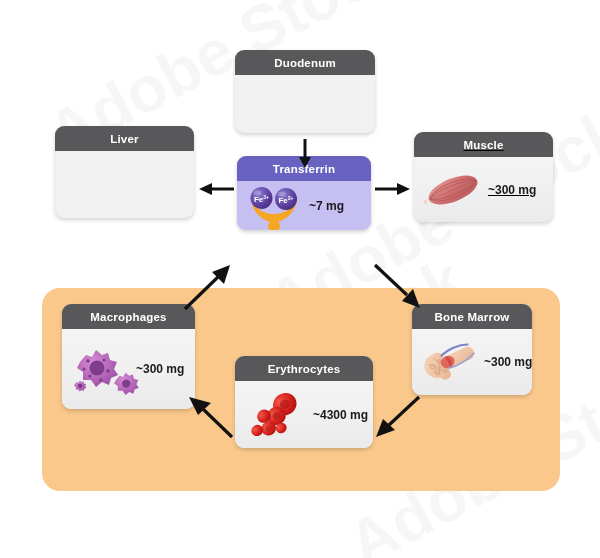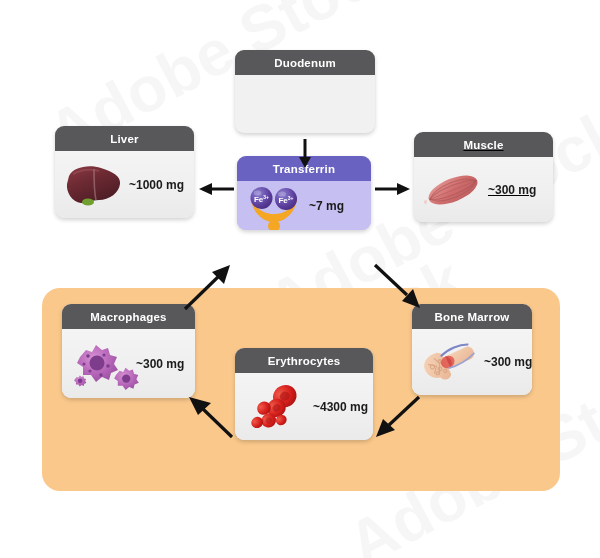--- a/index.html
+++ b/index.html
@@ -81,38 +81,20 @@
   <div class="wm-big" style="left:330px;top:420px;">Adobe Stock</div>
 
   <div class="cycle-panel"></div>
 
   <div class="card" style="left:235px;top:50px;width:140px;height:83px;">
     <div class="card-head">Duodenum</div>
   </div>
 
   <div class="card" style="left:55px;top:126px;width:139px;height:92px;">
     <div class="card-head">Liver</div>
-    <div class="card-body">
-      <div class="art" style="width:62px;height:50px;">
-        <svg width="62" height="50" viewBox="0 0 62 50">
-          <defs>
-            <linearGradient id="livG" x1="0" y1="0" x2=".6" y2="1">
-              <stop offset="0" stop-color="#8c3a43"></stop>
-              <stop offset=".45" stop-color="#6d2a33"></stop>
-              <stop offset="1" stop-color="#4d1d26"></stop>
-            </linearGradient>
-          </defs>
-          <path d="M6 16 C10 7, 26 4, 38 8 C50 12, 58 16, 57 24 C56 33, 46 40, 36 40 C28 40, 24 44, 18 43 C9 42, 3 32, 4 24 Z" fill="url(#livG)"></path>
-          <path d="M31 9 C31 20, 31 31, 33 40" fill="none" stroke="#b4868c" stroke-width="1.6" opacity=".55"></path>
-          <path d="M10 14 C18 10, 28 9, 36 11" fill="none" stroke="#a9606a" stroke-width="2" opacity=".4"></path>
-          <ellipse cx="25" cy="42" rx="6" ry="3.6" fill="#6fa02f"></ellipse>
-        </svg>
-      </div>
-      <div class="val">~1000 mg</div>
-    </div>
   </div>
 
   <div class="card" style="left:414px;top:132px;width:139px;height:90px;text-decoration:underline;">
     <div class="card-head">Muscle</div>
     <div class="card-body">
       <div class="art" style="width:62px;height:48px;">
         <svg width="62" height="48" viewBox="0 0 62 48">
           <defs>
             <linearGradient id="musG" x1="0" y1="0" x2="1" y2="1">
               <stop offset="0" stop-color="#e8a09c"></stop>
@@ -157,21 +139,21 @@
           <ellipse cx="14.5" cy="15" rx="4" ry="2.6" fill="#ffffff" opacity=".22"></ellipse>
           <ellipse cx="39" cy="16" rx="4" ry="2.6" fill="#ffffff" opacity=".22"></ellipse>
           <text x="18.5" y="23.5" font-family="Liberation Sans, sans-serif" font-size="8" font-weight="bold" fill="#ffffff" text-anchor="middle">Fe<tspan font-size="5" dy="-3">3+</tspan></text>
           <text x="43" y="24.5" font-family="Liberation Sans, sans-serif" font-size="8" font-weight="bold" fill="#ffffff" text-anchor="middle">Fe<tspan font-size="5" dy="-3">3+</tspan></text>
         </svg>
       </div>
       <div class="val">~7 mg</div>
     </div>
   </div>
 
-  <div class="card" style="left:62px;top:304px;width:133px;height:94px;">
+  <div class="card" style="left:62px;top:304px;width:133px;height:105px;">
     <div class="card-head">Macrophages</div>
     <div class="card-body">
       <div class="art" style="width:62px;height:54px;">
         <svg width="62" height="54" viewBox="0 0 62 54">
           <defs>
             <radialGradient id="macG" cx=".4" cy=".35" r=".8">
               <stop offset="0" stop-color="#d68fd3"></stop>
               <stop offset=".6" stop-color="#b060b3"></stop>
               <stop offset="1" stop-color="#8e4a96"></stop>
             </radialGradient>
@@ -234,21 +216,21 @@
 
             <path d="M24 18 C34 14, 46 15, 54 19" fill="none" stroke="#7d86c7" stroke-width="2"></path>
             <path d="M26 32 C36 34, 48 32, 56 29" fill="none" stroke="#9aa3d4" stroke-width="1.6"></path>
           </g>
         </svg>
       </div>
       <div class="val">~300 mg</div>
     </div>
   </div>
 
-  <div class="card" style="left:235px;top:348px;width:138px;height:92px;">
+  <div class="card" style="left:235px;top:356px;width:138px;height:92px;">
     <div class="card-head">Erythrocytes</div>
     <div class="card-body">
       <div class="art" style="width:66px;height:54px;">
         <svg width="66" height="54" viewBox="0 0 66 54">
           <defs>
             <radialGradient id="rbcG" cx=".35" cy=".3" r=".85">
               <stop offset="0" stop-color="#f05a4a"></stop>
               <stop offset=".55" stop-color="#d6201c"></stop>
               <stop offset="1" stop-color="#9e0f10"></stop>
             </radialGradient>

